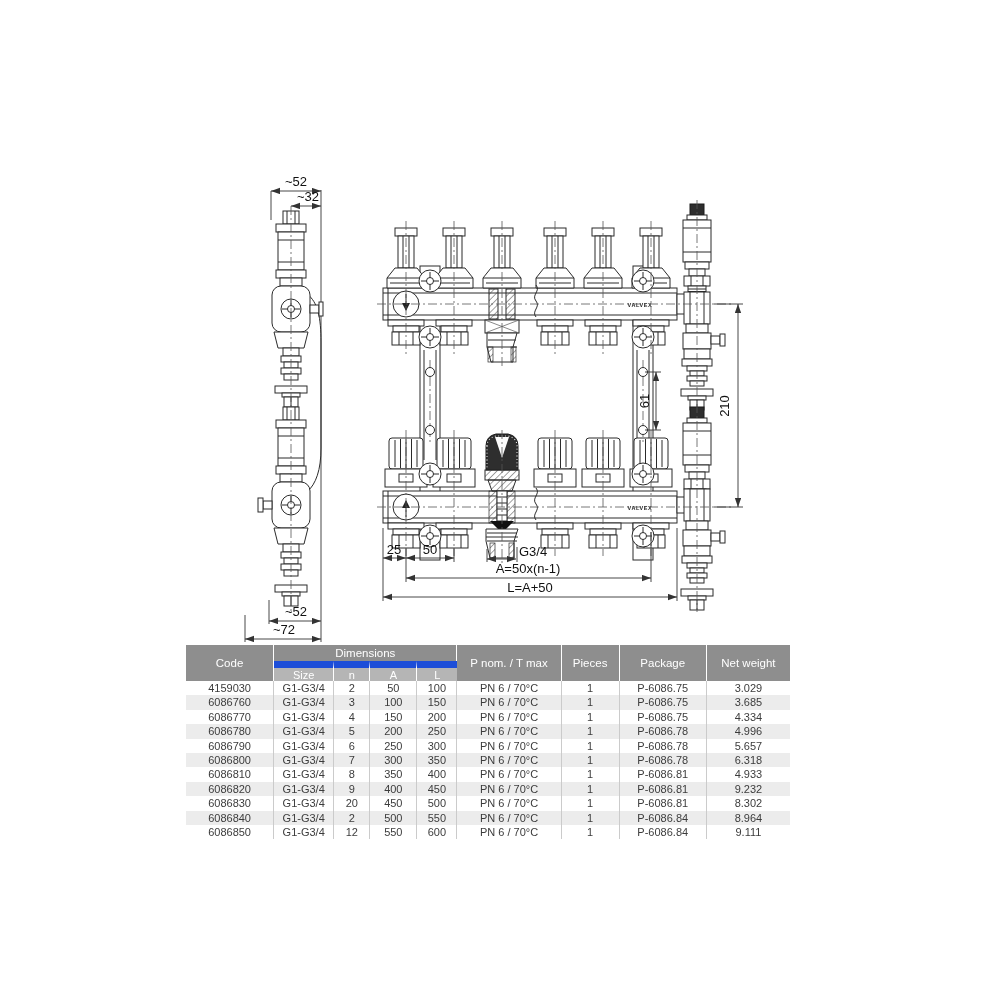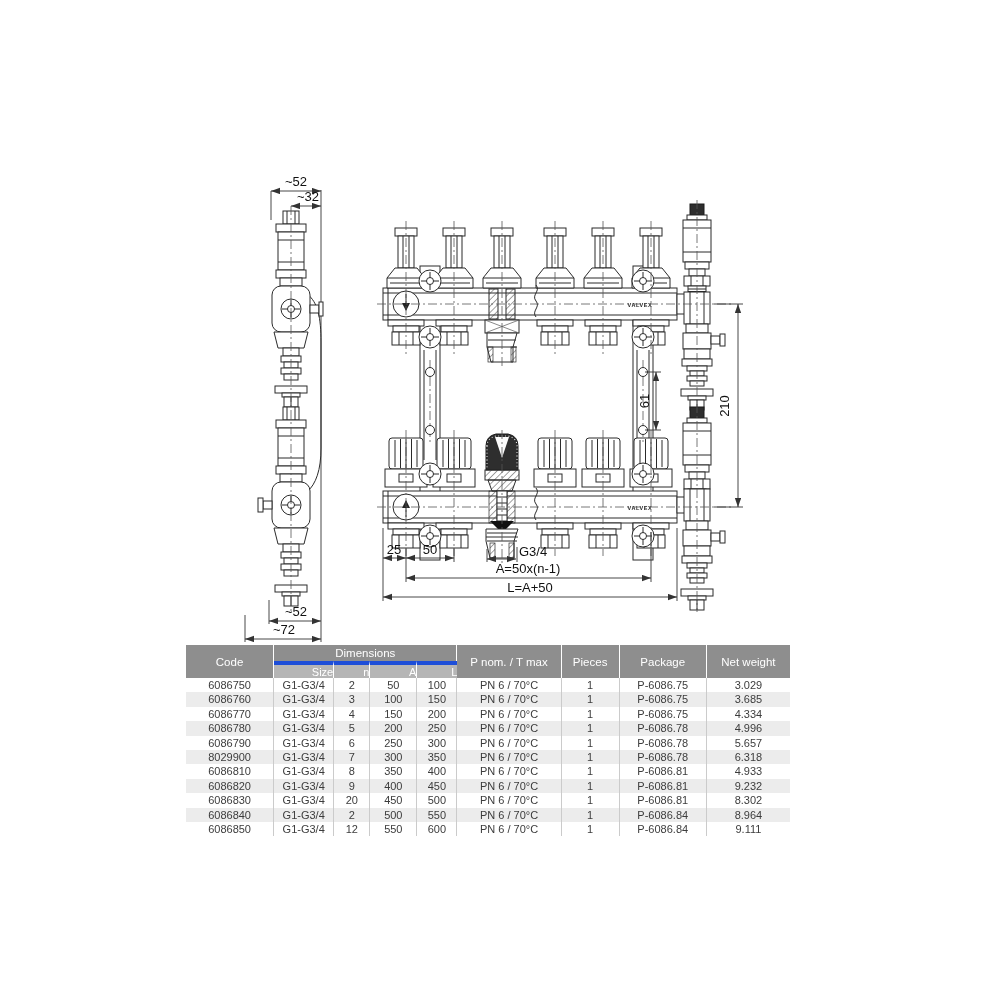--- a/index.html
+++ b/index.html
@@ -14,21 +14,21 @@
   .cl{fill:none;stroke:#555;stroke-width:0.8;stroke-dasharray:9 3 2 3;}
   .dim{fill:none;stroke:#333;stroke-width:0.9;}
   .dt{font:13px "Liberation Sans",sans-serif;fill:#111;}
   .brand{font:bold 5.5px "Liberation Sans",sans-serif;letter-spacing:.6px;fill:#222;}
 
   
   #spec{position:absolute;left:186px;top:645px;width:604px;border-collapse:separate;
         border-spacing:0;table-layout:fixed;font-size:11px;color:#3c3c3c;}
   #spec th{font-weight:400;color:#fff;background:#8e8e8e;border-right:1px solid #fff;
         height:16px;padding:0;text-align:center;font-size:11.5px;}
-  #spec th.sub{background:#b5b5b5;height:13px;border-top:4px solid #1d4ed8;font-size:11px;text-align:right;}
+  #spec th.sub{background:#b5b5b5;height:13px;border-top:7px solid #1d4ed8;font-size:11px;}
   #spec th.sp{height:30px;}
   #spec td{height:14.4px;padding:0;text-align:center;border-right:1px solid #cbcbcb;
         line-height:14.4px;white-space:nowrap;}
   #spec td:last-child,#spec th:last-child{border-right:none;}
   #spec tbody tr:nth-child(even){background:#ececec;}
 </style>
 </head>
 <body>
 
 <div id="page">
@@ -371,21 +371,21 @@
     </tr>
     <tr>
       <th class="sub">Size</th>
       <th class="sub">n</th>
       <th class="sub">A</th>
       <th class="sub">L</th>
     </tr>
   </thead>
   <tbody>
         <tr>
-          <td>6086750</td>
+          <td>4159030</td>
           <td>G1-G3/4</td>
           <td>2</td>
           <td>50</td>
           <td>100</td>
           <td>PN 6 / 70°C</td>
           <td>1</td>
           <td>P-6086.75</td>
           <td>3.029</td>
         </tr>
         <tr>
@@ -426,21 +426,21 @@
           <td>G1-G3/4</td>
           <td>6</td>
           <td>250</td>
           <td>300</td>
           <td>PN 6 / 70°C</td>
           <td>1</td>
           <td>P-6086.78</td>
           <td>5.657</td>
         </tr>
         <tr>
-          <td>8029900</td>
+          <td>6086800</td>
           <td>G1-G3/4</td>
           <td>7</td>
           <td>300</td>
           <td>350</td>
           <td>PN 6 / 70°C</td>
           <td>1</td>
           <td>P-6086.78</td>
           <td>6.318</td>
         </tr>
         <tr>

